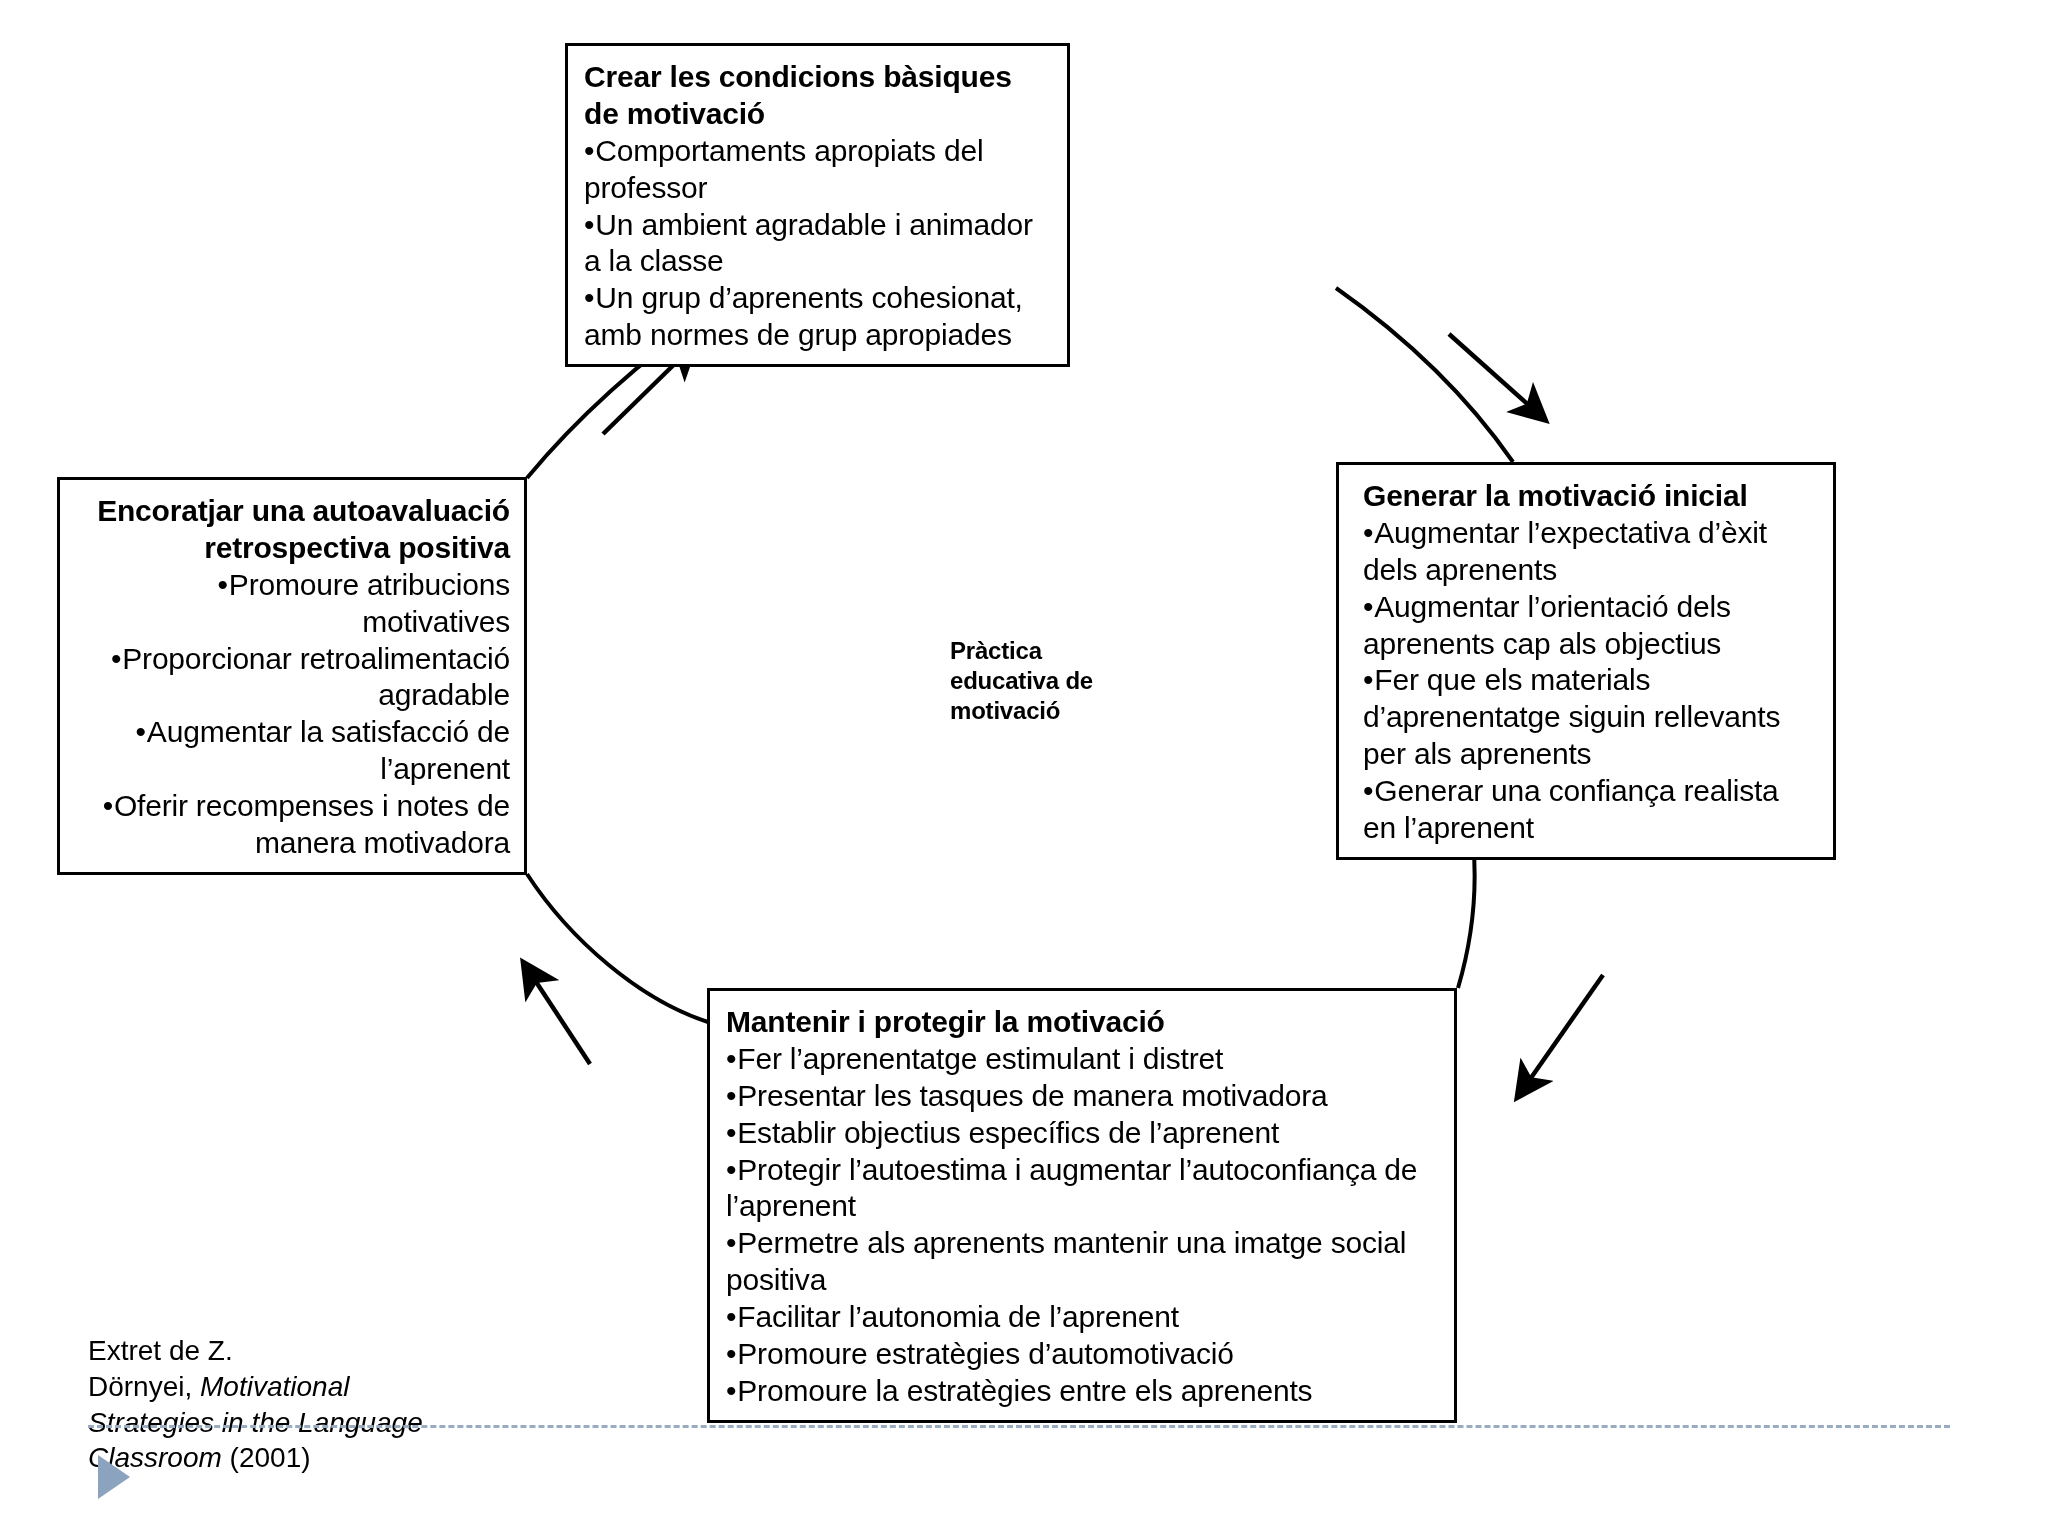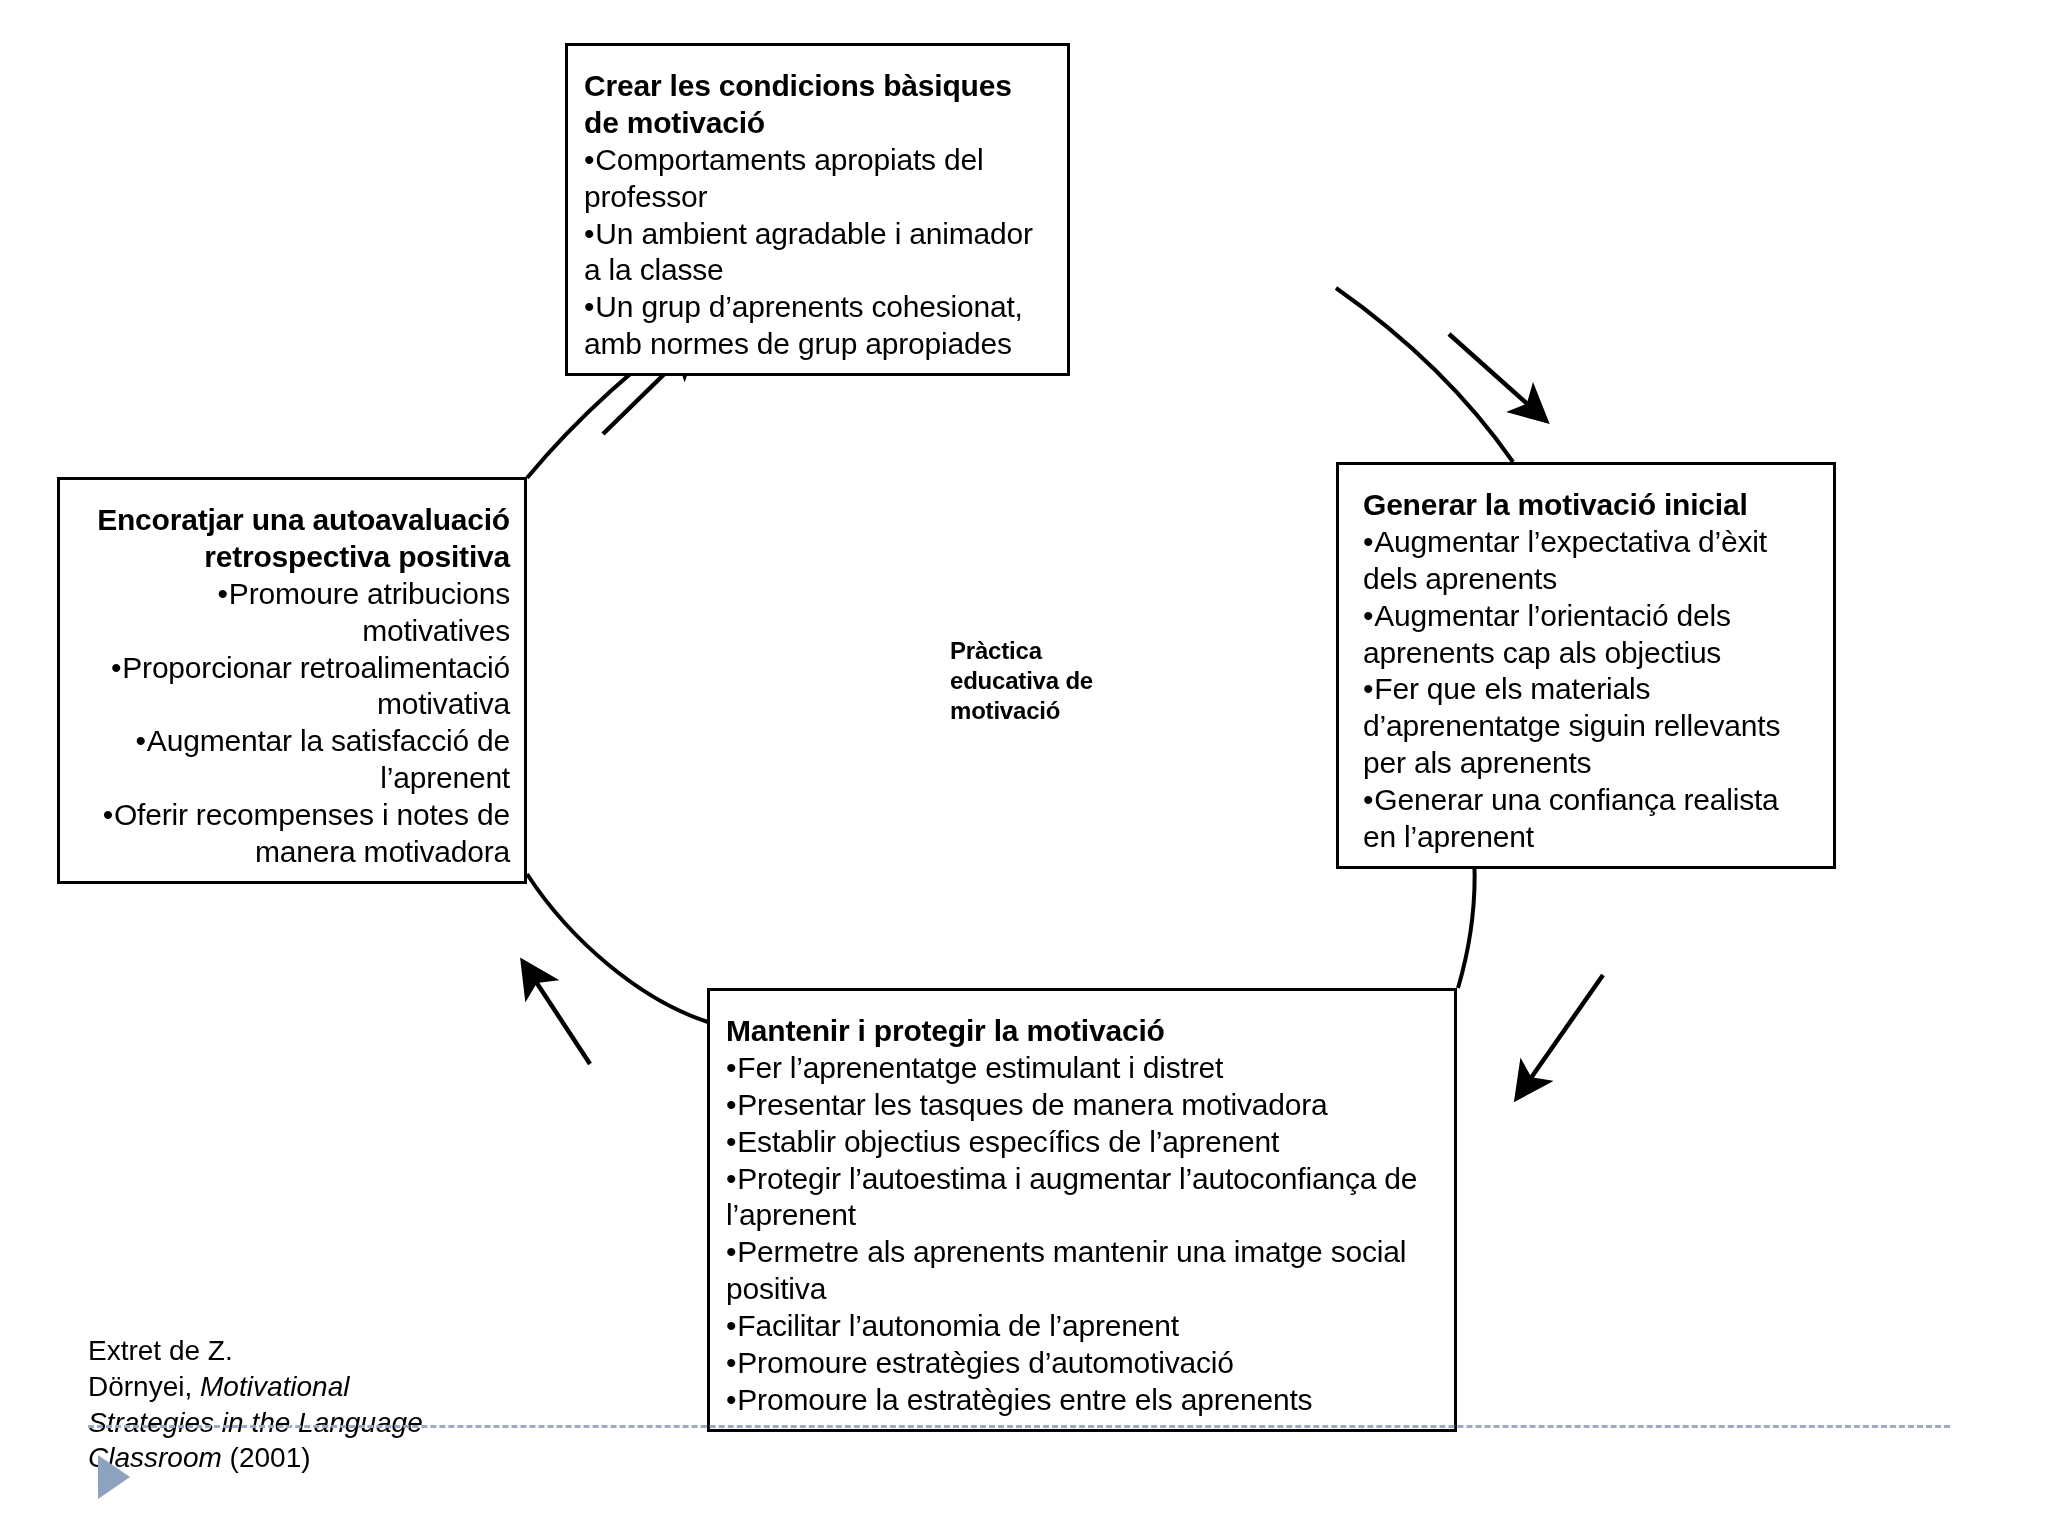--- a/index.html
+++ b/index.html
@@ -30,21 +30,21 @@
     position: absolute;
     box-sizing: border-box;
     border: 3px solid #000000;
     background: #ffffff;
     padding: 10px 14px 10px 16px;
   }
   .node-title {
     font-weight: bold;
     font-size: 30px;
     line-height: 1.23;
-    margin: 12px 0 0 0;
+    margin: 3px 0 0 0;
     letter-spacing: -0.2px;
   }
   .node-list {
     list-style: none;
     margin: 0;
     padding: 0;
   }
   .node-list li {
     font-size: 30px;
     line-height: 1.23;
@@ -137,21 +137,21 @@
       <li>Comportaments apropiats del professor</li>
       <li>Un ambient agradable i animador a la classe</li>
       <li>Un grup d’aprenents cohesionat, amb normes de grup apropiades</li>
     </ul>
   </div>
 
   <div class="node-box" id="box-left">
     <div class="node-title">Encoratjar una autoavaluació retrospectiva positiva</div>
     <ul class="node-list">
       <li>Promoure atribucions motivatives</li>
-      <li>Proporcionar retroalimentació motivativa</li>
+      <li>Proporcionar retroalimentació agradable</li>
       <li>Augmentar la satisfacció de l’aprenent</li>
       <li>Oferir recompenses i notes de manera motivadora</li>
     </ul>
   </div>
 
   <div class="node-box" id="box-right">
     <div class="node-title">Generar la motivació inicial</div>
     <ul class="node-list">
       <li>Augmentar l’expectativa d’èxit dels aprenents</li>
       <li>Augmentar l’orientació dels aprenents cap als objectius</li>

